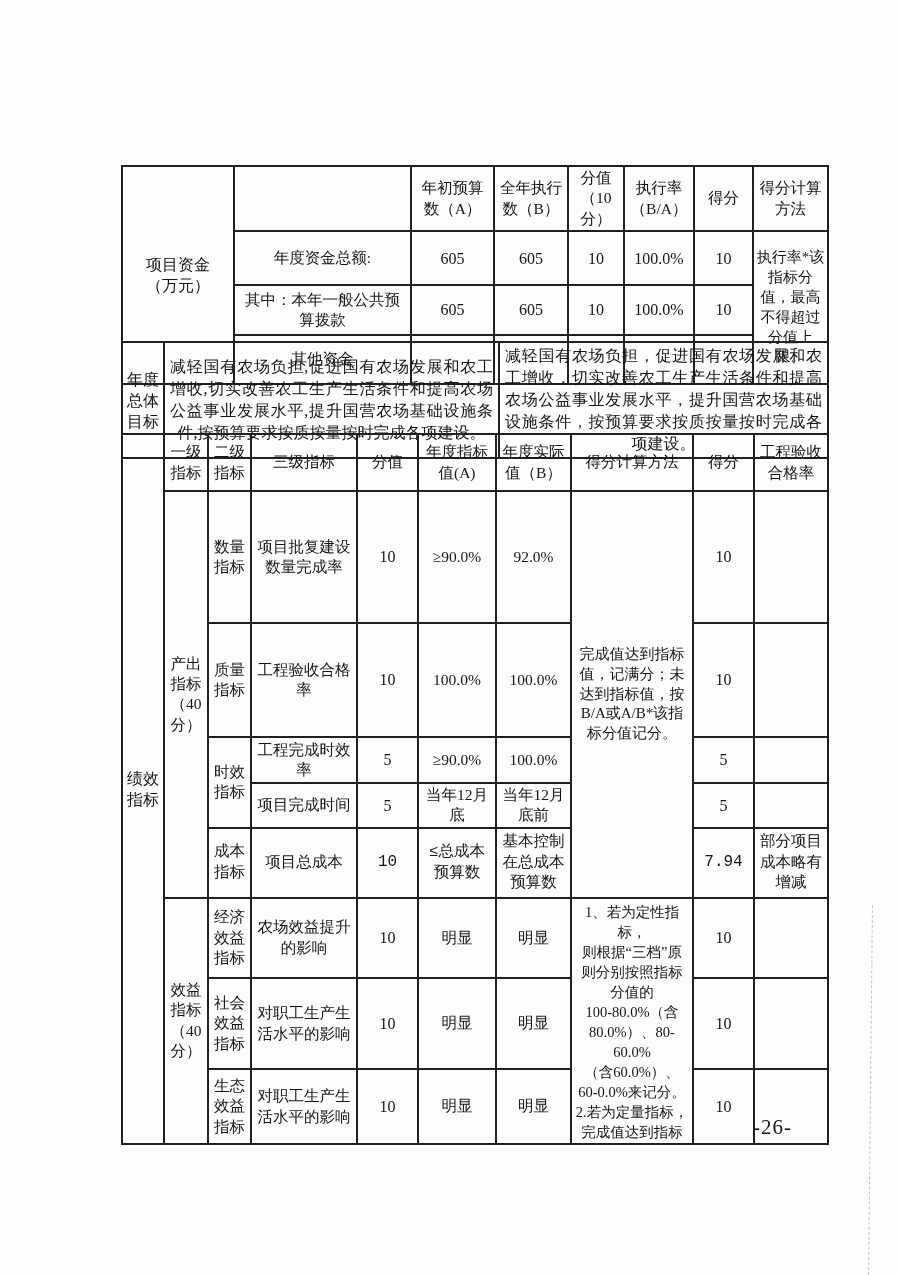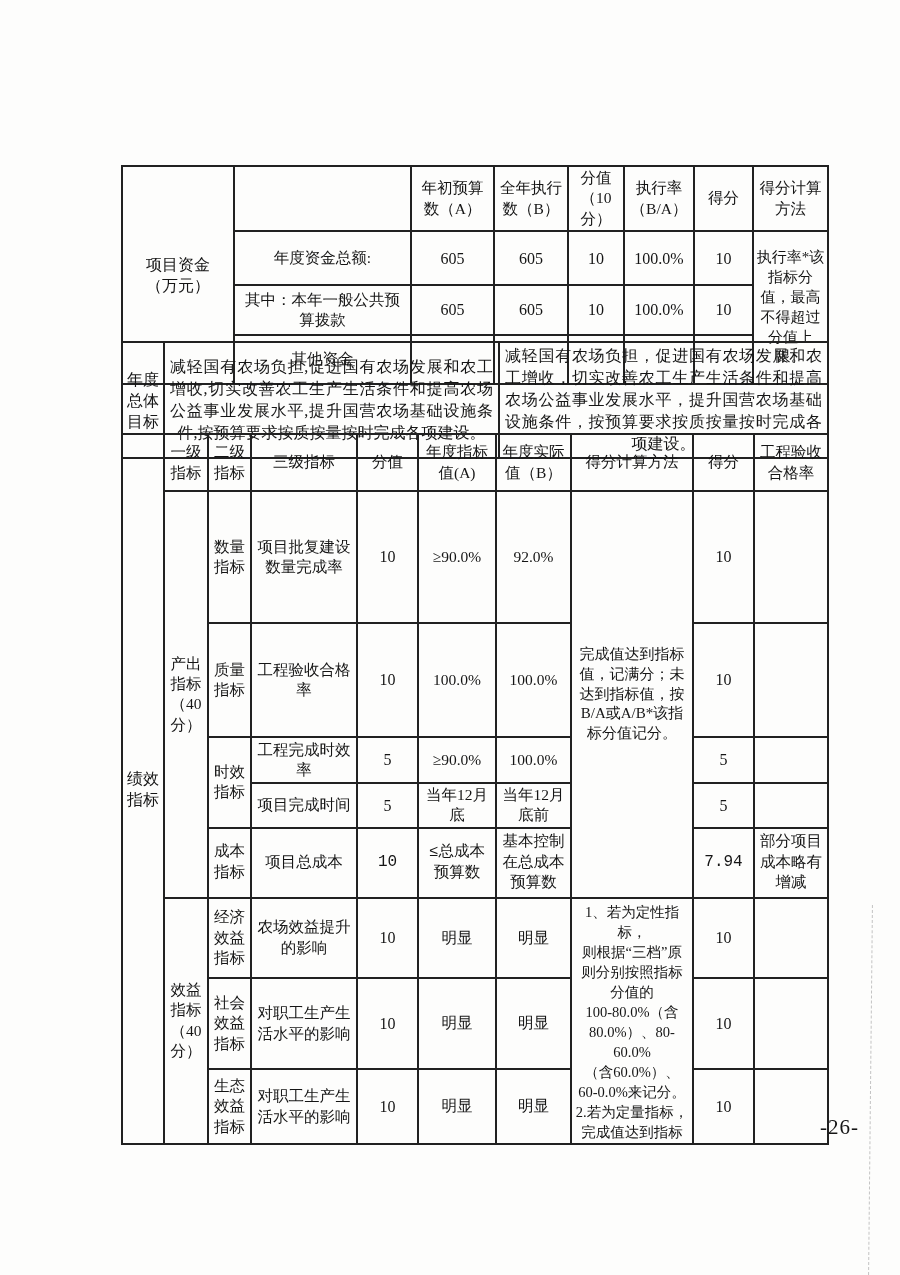--- a/index.html
+++ b/index.html
@@ -38,23 +38,23 @@
   td.methodcell{font-size:15px;padding:16px 2px;}
   td.method-long{
     font-size:14.5px;
     vertical-align:top;
     padding-top:3px;
     line-height:1.38;
   }
   td.num{font-size:16px;}
   .page-number{
     position:absolute;
-    left:769px;top:1115px;
+    left:753px;top:1115px;
     width:90px;
-    text-align:right;
+    text-align:left;
     font-size:21px;
     letter-spacing:1px;
   }
   .scan-line{
     position:absolute;
     left:870px;top:905px;
     width:0;height:370px;
     border-left:1px dashed #c3c3c3;
     transform:rotate(0.6deg);
   }

